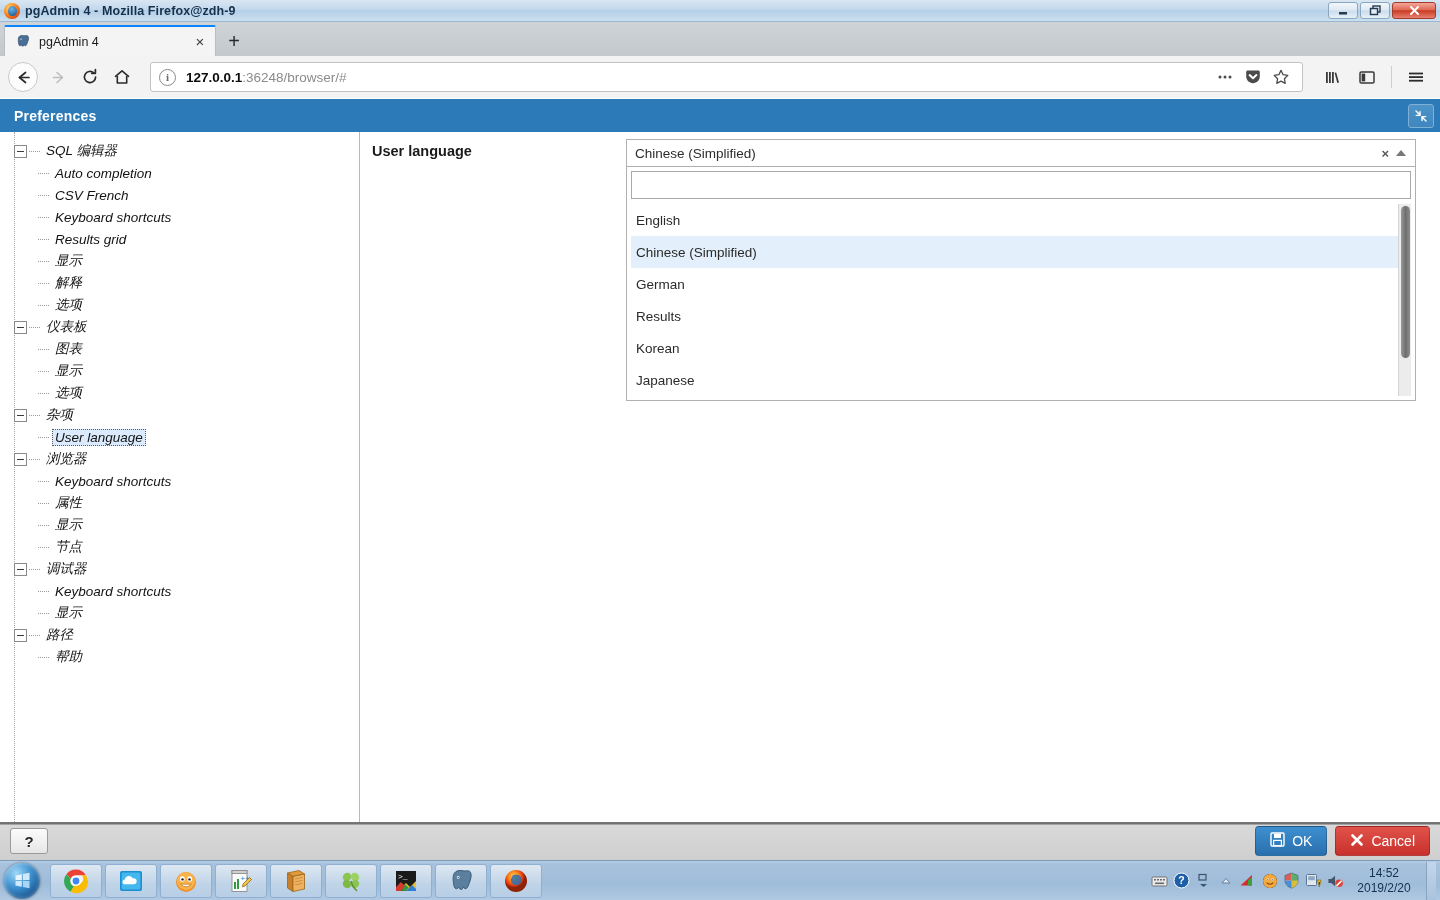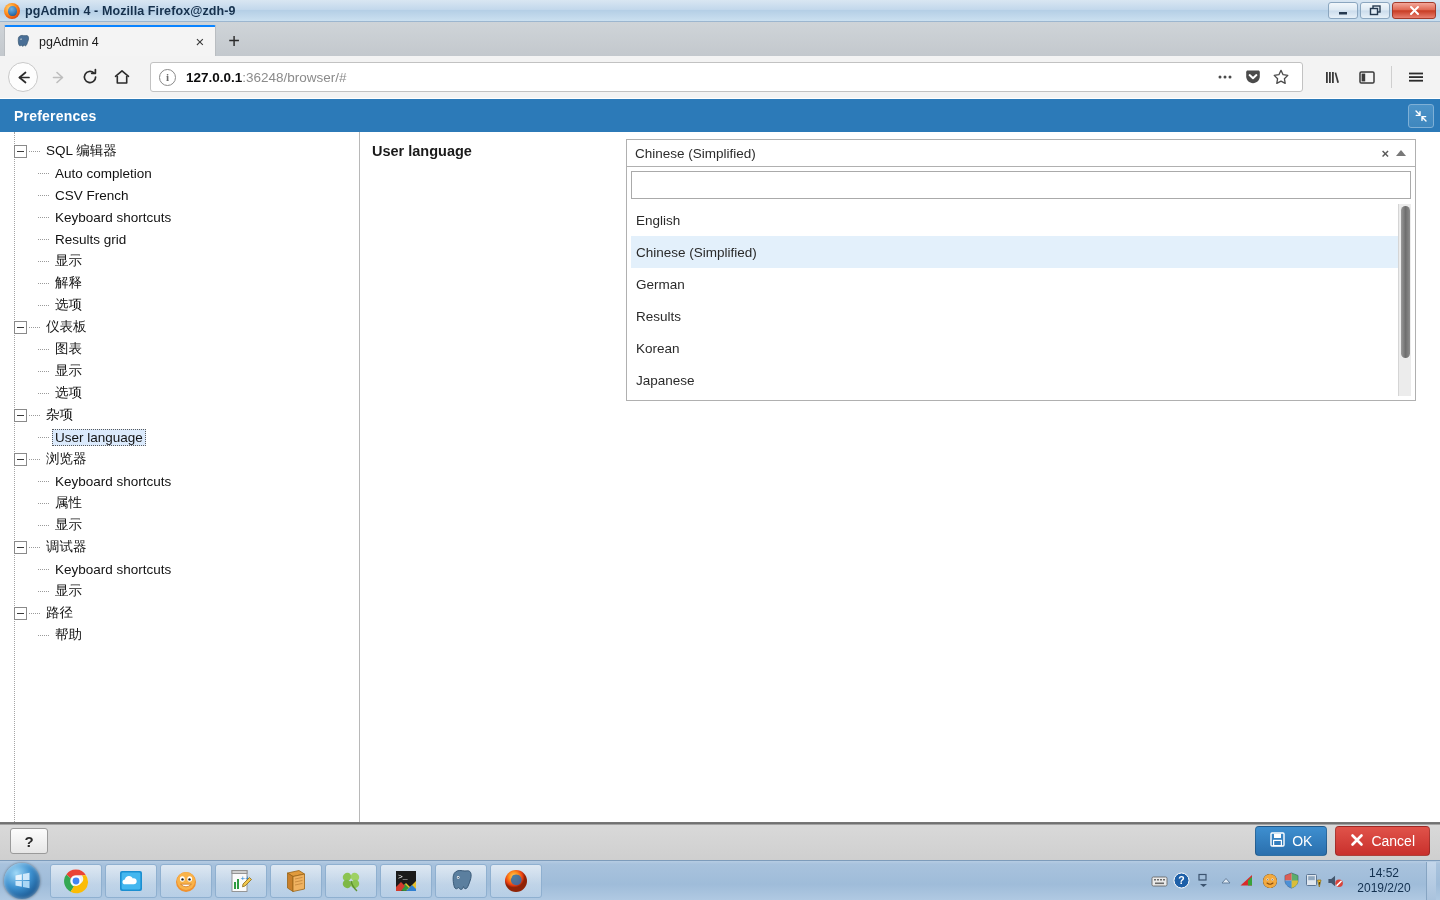--- a/index.html
+++ b/index.html
@@ -137,20 +137,21 @@
     display: flex;
   }
   .tree-pane {
     width: 360px; height: 690px; background: #ffffff;
     border-right: 1px solid #b8b8b8;
     padding: 8px 0 0 8px; overflow: hidden; position: relative;
   }
   .tree-row {
     display: flex; align-items: center; height: 22px; position: relative;
     white-space: nowrap;
+    font-style: italic;
   }
   .tree-row.lvl0 { padding-left: 6px; }
   .tree-row.lvl1 { padding-left: 30px; }
   .tw {
     width: 13px; height: 13px; border: 1px solid #8a8a8a; background: #fff;
     position: relative; flex: none; margin-right: 2px;
   }
   .tw::before {
     content: ""; position: absolute; left: 2px; top: 5px; width: 7px; height: 1px; background: #3a3a3a;
   }
@@ -474,20 +475,24 @@
           <span class="hdash"></span>
           <span class="tree-label">Keyboard shortcuts</span>
         </div>
         <div class="tree-row lvl1">
           <span class="hdash"></span>
           <span class="tree-label">属性</span>
         </div>
         <div class="tree-row lvl1">
           <span class="hdash"></span>
           <span class="tree-label">显示</span>
+        </div>
+        <div class="tree-row lvl1">
+          <span class="hdash"></span>
+          <span class="tree-label">节点</span>
         </div>
         <div class="tree-row lvl0">
           <span class="tw"></span>
           <span class="hdash"></span>
           <span class="tree-label">调试器</span>
         </div>
         <div class="tree-row lvl1">
           <span class="hdash"></span>
           <span class="tree-label">Keyboard shortcuts</span>
         </div>

